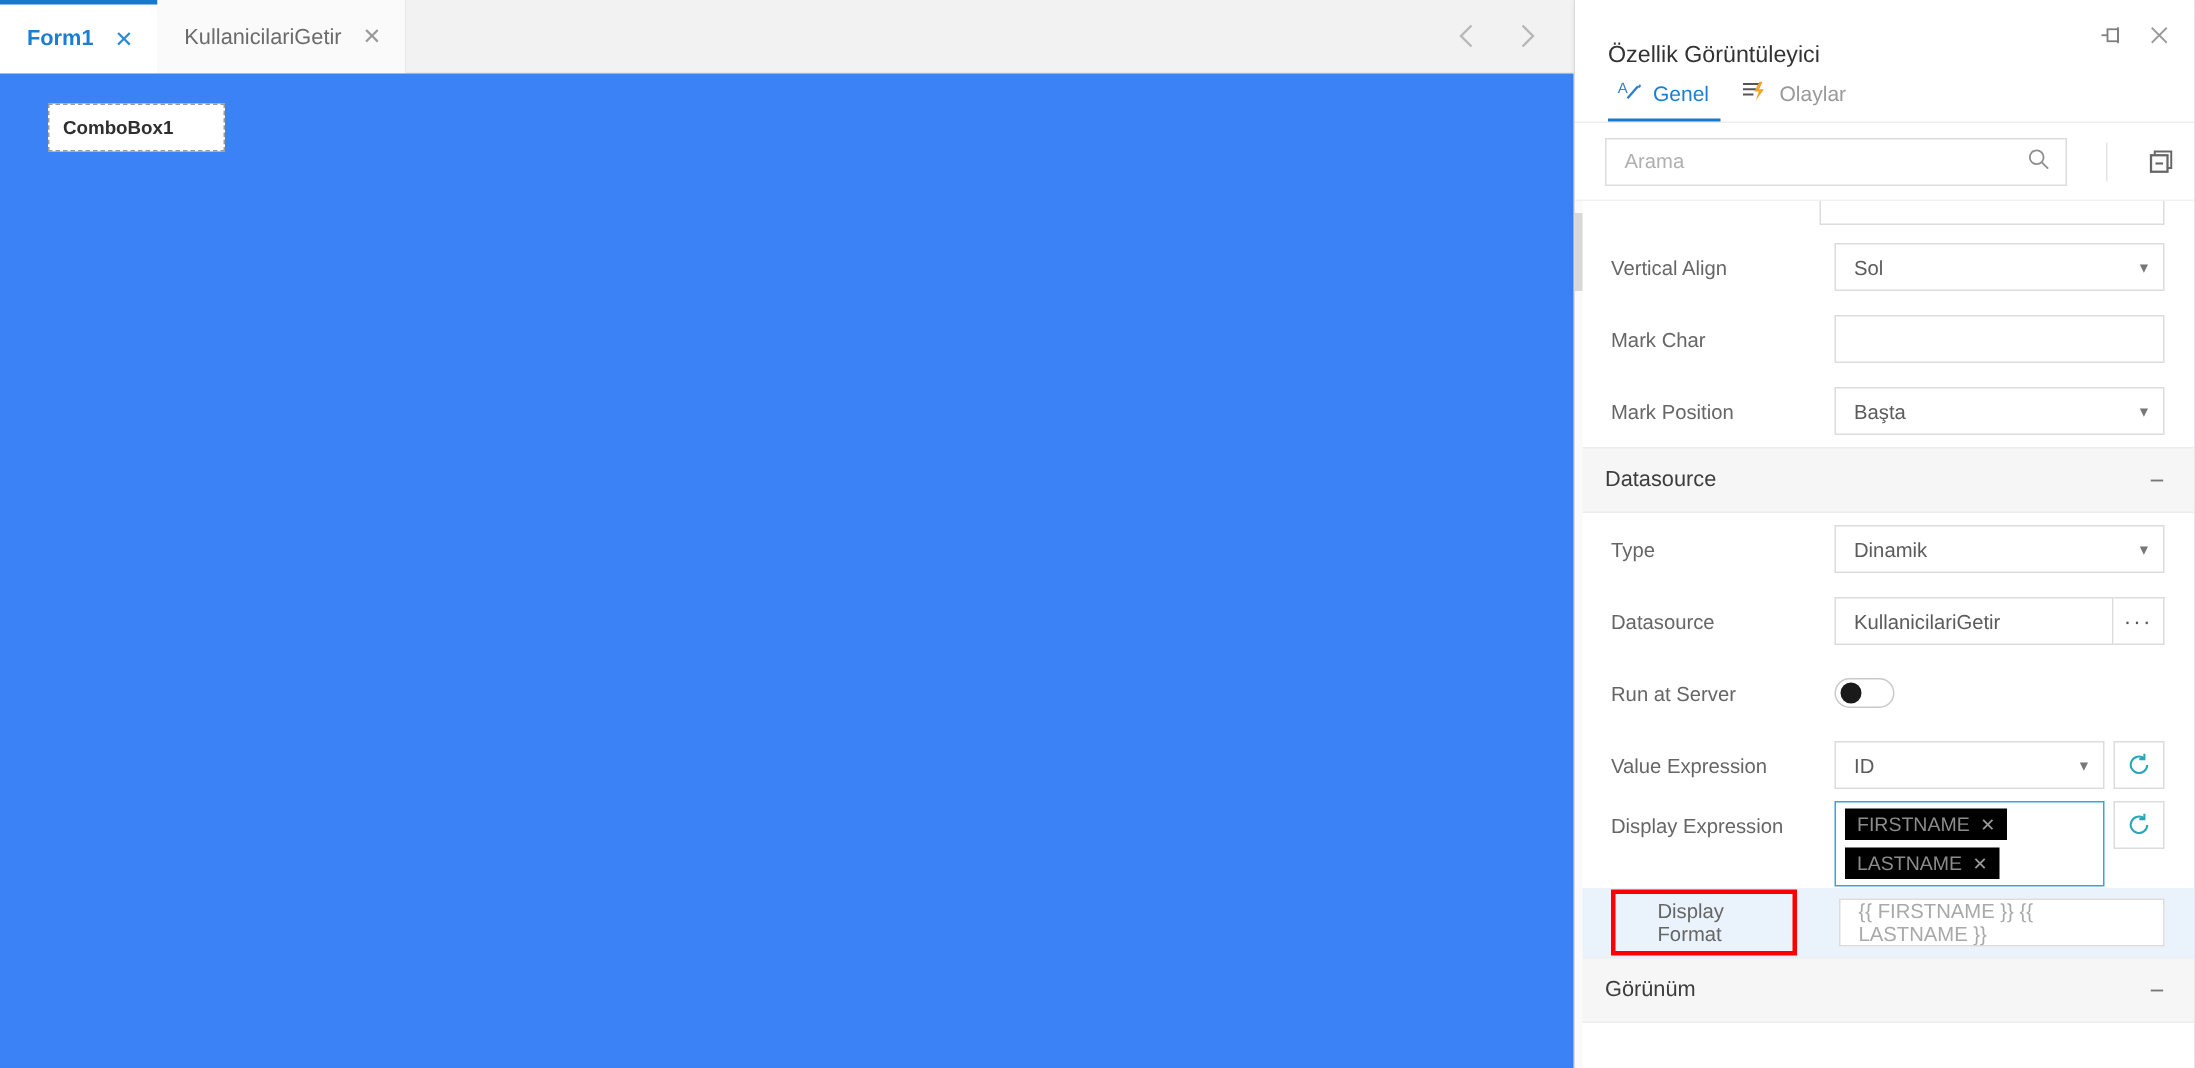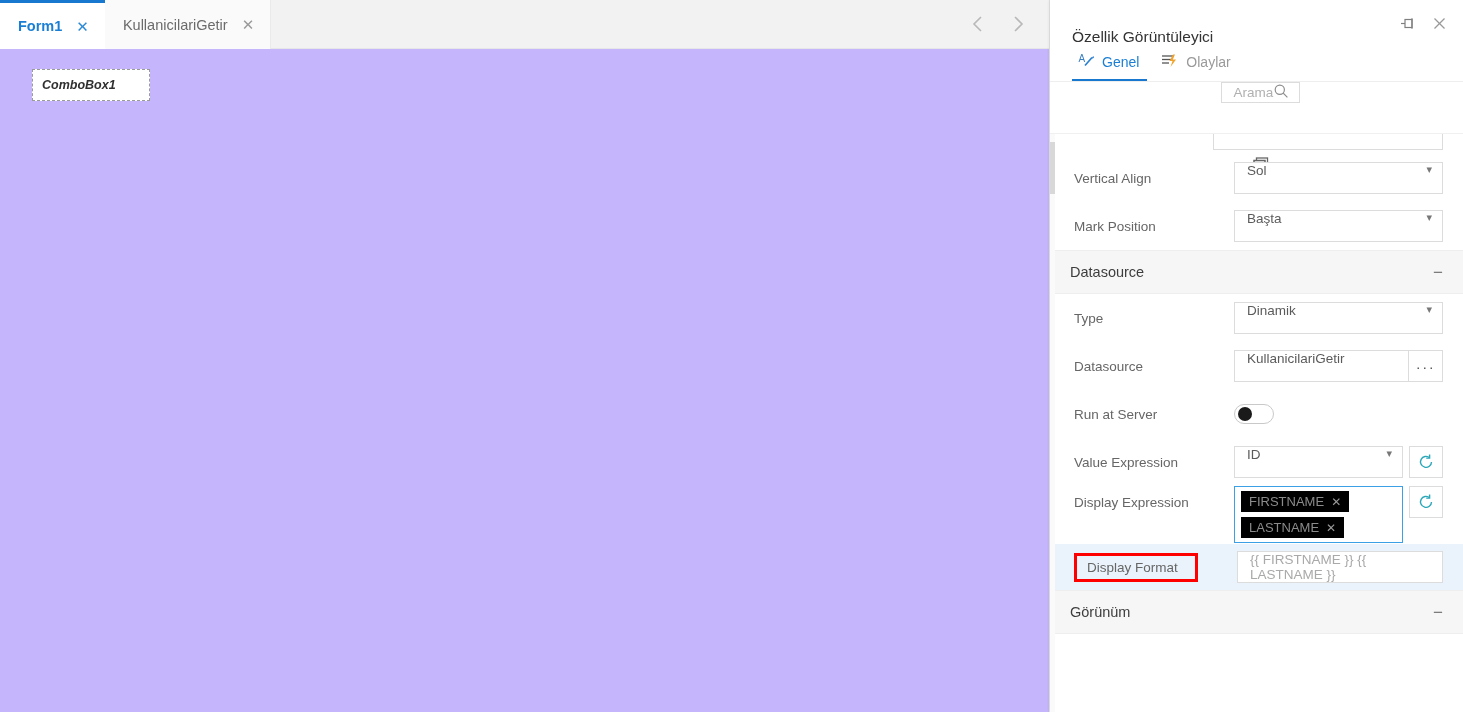--- a/index.html
+++ b/index.html
@@ -73,23 +73,22 @@
   }
   .chev {
     width: 22px; height: 22px;
     display: inline-block;
     cursor: pointer;
     opacity: .55;
   }
   .canvas {
     position: relative;
     height: 663px;
-    background: #c4b5fd;
+    background: #3b82f6;
     padding: 20px 32px;
-    font-style: italic;
   }
   .form-row {
     display: flex;
     align-items: center;
     gap: 16px;
   }
   .lbl-box {
     width: 118px;
     height: 32px;
     border: 1px dashed #9b9b9b;
@@ -167,21 +166,20 @@
     border-bottom: 2px solid #1877cf;
   }
 
   .search-row {
     height: 52px;
     display: flex;
     align-items: center;
     padding: 0 12px 0 20px;
     gap: 26px;
     border-bottom: 1px solid #f0f0f0;
-    flex-direction: column;
   }
   .search-field {
     flex: 1 1 auto;
     height: 32px;
     border: 1px solid #dcdcdc;
     display: flex;
     align-items: center;
     justify-content: space-between;
     padding: 0 10px 0 12px;
     font-size: 13.5px;
@@ -215,35 +213,35 @@
     width: 230px; height: 32px;
     border: 1px solid #dcdcdc;
     background: #fff;
   }
 
   .prow {
     display: flex;
     align-items: center;
     height: 48px;
     padding: 0 20px 0 24px;
-    gap: 21px;
+    gap: 10px;
   }
   .prow-label {
     width: 139px;
     flex: 0 0 139px;
     font-size: 13.5px;
     color: #666666;
   }
   .ctrl {
     flex: 1 1 auto;
     height: 32px;
     border: 1px solid #dcdcdc;
     background: #fff;
     display: flex;
-    align-items: flex-start;
+    align-items: center;
     padding: 0 10px 0 12px;
     font-size: 13.5px;
     color: #5b5b5b;
     justify-content: space-between;
   }
   .ctrl .caret { color: #777; font-size: 11px; }
   .ctrl.plain { justify-content: flex-start; }
 
   .section-head {
     height: 44px;
@@ -317,21 +315,21 @@
     height: 58px;
   }
   .prow-display-expression .prow-label { padding-top: 9px; }
 
   .prow-display-format {
     background: #eaf3fb;
     height: 46px;
   }
   .red-outline {
     border: 3px solid #ff0000;
-    padding: 4px 10px;
+    padding: 4px 28px;
     font-size: 13.5px;
     color: #666666;
     background: transparent;
     flex: 0 0 auto;
     width: 124px;
   }
   .df-ctrl {
     margin-left: 18px;
     flex: 1 1 auto;
     height: 32px;
@@ -454,20 +452,26 @@
       <div class="clipped-field"></div>
 
       <div class="prow" style="margin-top:20px;">
         <div class="prow-label">Vertical Align</div>
         <div class="ctrl">
           <span>Sol</span>
           <span class="caret">▾</span>
         </div>
       </div>
 
+      <div class="prow">
+        <div class="prow-label">Mark Char</div>
+        <div class="ctrl plain">
+          <span></span>
+        </div>
+      </div>
 
       <div class="prow">
         <div class="prow-label">Mark Position</div>
         <div class="ctrl">
           <span>Başta</span>
           <span class="caret">▾</span>
         </div>
       </div>
 
       <div class="section-head">

